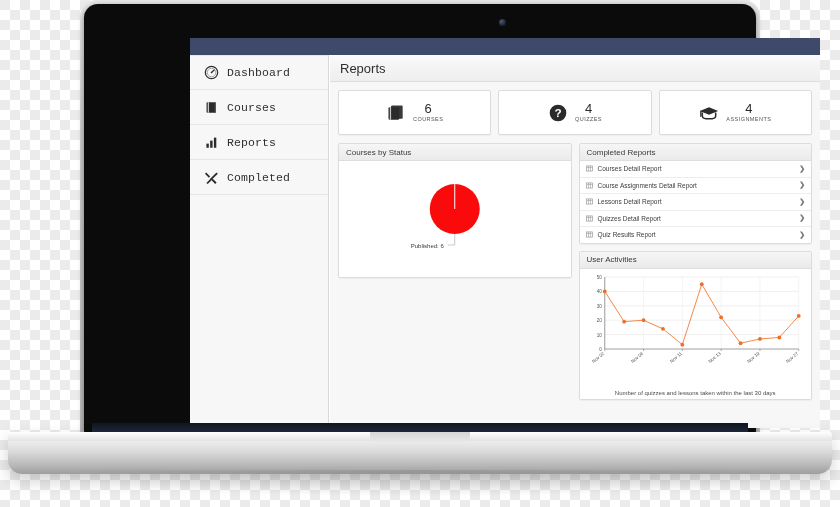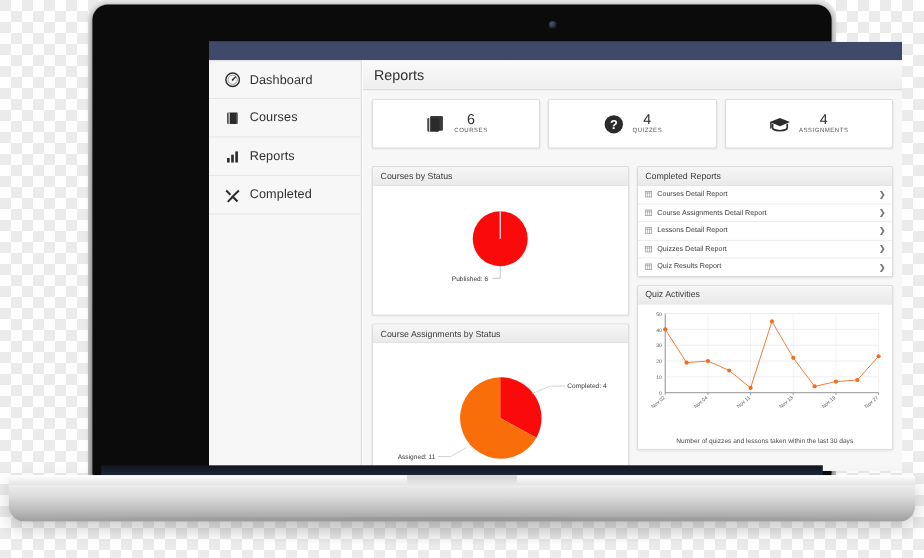--- a/index.html
+++ b/index.html
@@ -67,21 +67,21 @@
     width:139px;flex:0 0 139px;background:#f7f7f7;
     border-right:1px solid #d8d8d8;box-sizing:border-box;
   }
   .nav-item{
     display:flex;align-items:center;gap:8px;
     height:35px;padding:0 0 0 14px;
     border-bottom:1px solid #e6e6e6;
     box-sizing:border-box;cursor:pointer;
   }
   .nav-item:first-child{border-top:1px solid #e6e6e6;}
-  .nav-label{font-size:11.5px;color:#303030;letter-spacing:.1px;}
+  .nav-label{font-size:11.5px;color:#303030;letter-spacing:.1px;font-family:Liberation Mono, monospace;}
   .nav-ico{width:15px;height:15px;flex:0 0 15px;display:block;}
 
   
   .content{flex:1;padding:0;box-sizing:border-box;background:#f7f7f7;
            border-left:1px solid #ffffff;}
   .page-head{
     height:26px;display:flex;align-items:center;padding-left:10px;
     background:linear-gradient(180deg,#fafafa 0%,#eeeeee 100%);
     border-bottom:1px solid #dddddd;
   }
@@ -92,21 +92,21 @@
     flex:1;height:43px;background:#fff;border:1px solid #dcdcdc;border-radius:2px;
     display:flex;align-items:center;justify-content:center;gap:7px;
     box-shadow:0 1px 1px rgba(0,0,0,.04);
   }
   .stat-ico{width:20px;height:20px;flex:0 0 20px;}
   .stat-txt{line-height:1;}
   .stat-num{font-size:13px;color:#2b2b2b;text-align:center;}
   .stat-lbl{font-size:5.5px;color:#555;letter-spacing:.45px;text-align:center;margin-top:2px;}
 
   .cols{display:flex;gap:7px;padding:8px;}
-  .col{flex:1;display:flex;flex-direction:column;gap:7px;margin-top:8px;}
+  .col{flex:1;display:flex;flex-direction:column;gap:7px;}
 
   .panel{background:#fff;border:1px solid #dcdcdc;border-radius:2px;
          box-shadow:0 1px 1px rgba(0,0,0,.04);overflow:hidden;}
   .panel-head{
     height:16px;display:flex;align-items:center;padding-left:7px;
     background:linear-gradient(180deg,#f6f6f6 0%,#eaeaea 100%);
     border-bottom:1px solid #dedede;
   }
   .panel-title{font-size:8px;color:#3a3a3a;}
   .panel-body{background:#fff;}
@@ -237,36 +237,20 @@
                 <div class="panel-body">
                   <svg viewBox="0 0 222 112" width="100%" height="112">
                     <circle cx="111" cy="48" r="25" fill="#fa0a0a"></circle>
                     <line x1="111" y1="48" x2="111" y2="23" stroke="#ffffff" stroke-width="1"></line>
                     <path d="M111 73 L111 84 L104 84" fill="none" stroke="#bdbdbd" stroke-width="0.8"></path>
                     <text x="100" y="86.5" font-size="6" fill="#3a3a3a" text-anchor="end">Published: 6</text>
                   </svg>
                 </div>
               </div>
 
-              <div class="panel">
-                <div class="panel-head">
-                  <span class="panel-title">Course Assignments by Status</span>
-                </div>
-                <div class="panel-body">
-                  <svg viewBox="0 0 222 136" width="100%" height="136">
-
-                    <path d="M111 68 L111 31 A37 37 0 0 1 143.9 85.9 Z" fill="#fa0a0a"></path>
-                    <path d="M111 68 L143.9 85.9 A37 37 0 1 1 111 31 Z" fill="#fa6e0a"></path>
-                    <path d="M140 46 L156 39 L170 39" fill="none" stroke="#c8c8c8" stroke-width="0.7"></path>
-                    <text x="172" y="41" font-size="6" fill="#3a3a3a" text-anchor="start">Completed: 4</text>
-                    <path d="M80 95 L66 103 L54 103" fill="none" stroke="#c8c8c8" stroke-width="0.7"></path>
-                    <text x="52" y="105" font-size="6" fill="#3a3a3a" text-anchor="end">Assigned: 11</text>
-                  </svg>
-                </div>
-              </div>
 
             </div>
 
             <div class="col">
 
               <div class="panel">
                 <div class="panel-head">
                   <span class="panel-title">Completed Reports</span>
                 </div>
                 <div class="panel-body">
@@ -324,21 +308,21 @@
                     </svg>
                     <span class="rep-lbl">Quiz Results Report</span>
                     <span class="rep-arrow">❯</span>
                   </div>
 
                 </div>
               </div>
 
               <div class="panel">
                 <div class="panel-head">
-                  <span class="panel-title">Quiz Activities</span>
+                  <span class="panel-title">User Activities</span>
                 </div>
                 <div class="panel-body">
                   <svg id="activity-chart" viewBox="0 0 222 116" width="100%" height="116">
                       <text x="17" y="82" font-size="4.6" fill="#555" text-anchor="end">0</text>
                       <line x1="20" y1="65.6" x2="214" y2="65.6" stroke="#e4e4e4" stroke-width="0.6"></line>
                       <text x="17" y="67.6" font-size="4.6" fill="#555" text-anchor="end">10</text>
                       <line x1="20" y1="51.2" x2="214" y2="51.2" stroke="#e4e4e4" stroke-width="0.6"></line>
                       <text x="17" y="53.2" font-size="4.6" fill="#555" text-anchor="end">20</text>
                       <line x1="20" y1="36.800000000000004" x2="214" y2="36.800000000000004" stroke="#e4e4e4" stroke-width="0.6"></line>
                       <text x="17" y="38.800000000000004" font-size="4.6" fill="#555" text-anchor="end">30</text>

